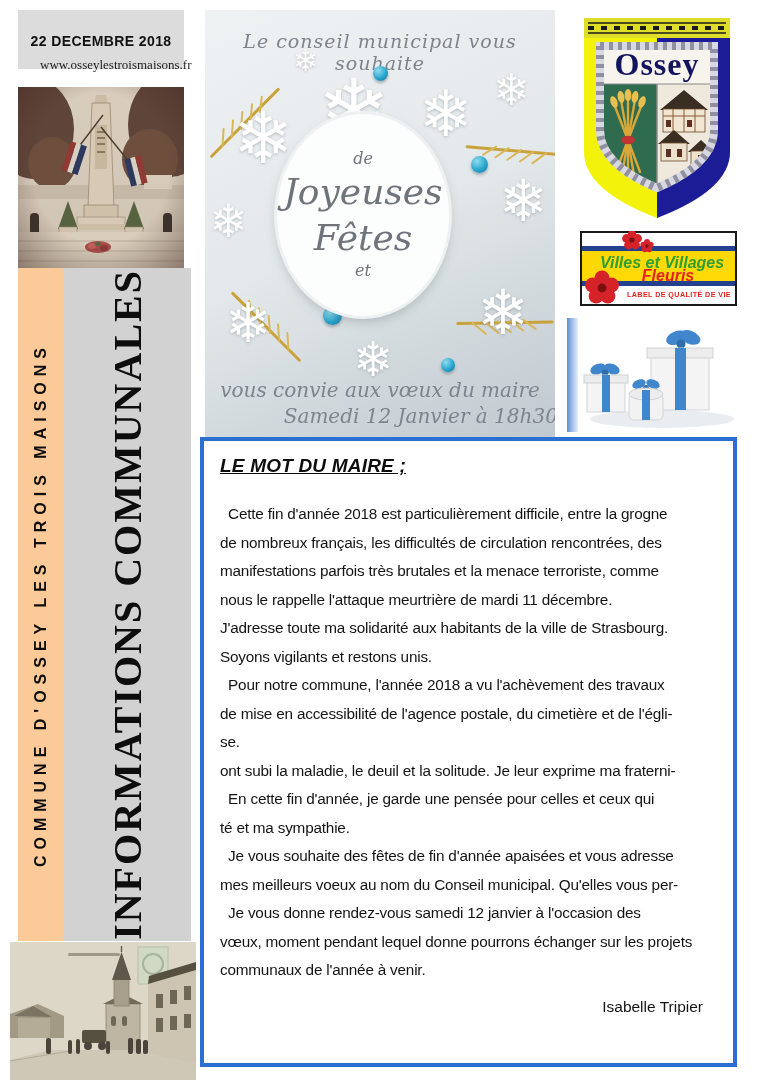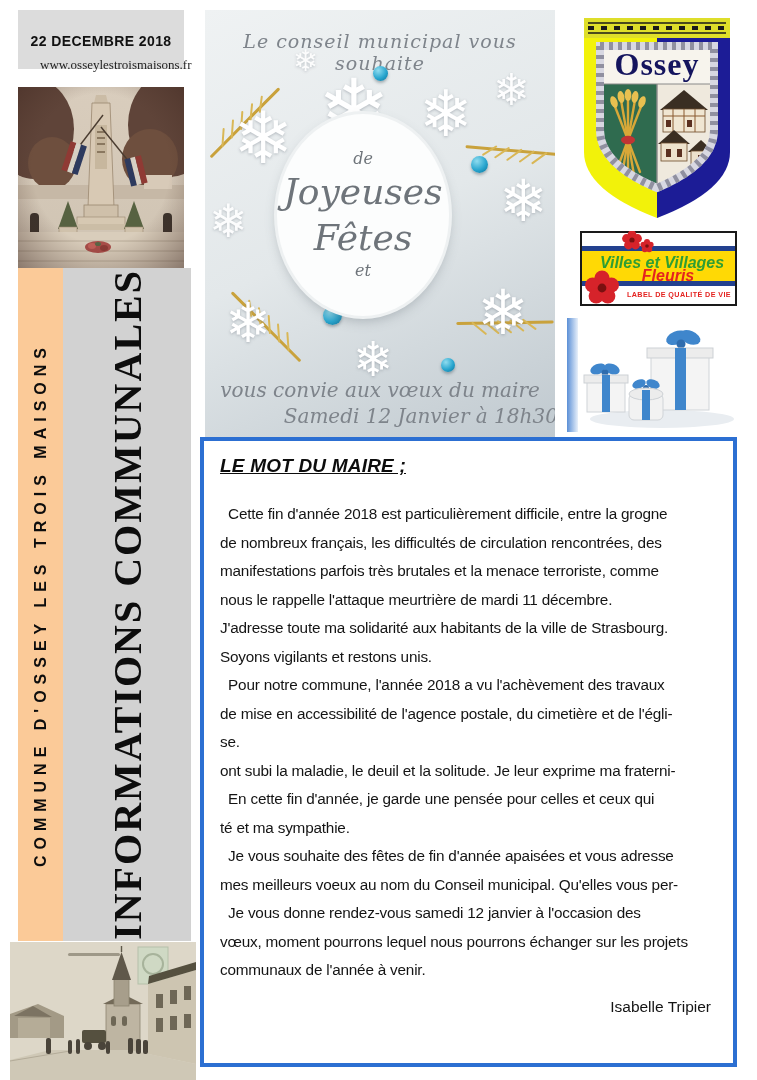--- a/index.html
+++ b/index.html
@@ -39,21 +39,21 @@
   .circle-big{font-size:36px;line-height:46px;}
   .snowflake{position:absolute;color:#ffffff;text-shadow:0 1px 3px rgba(110,120,130,.45);
       line-height:1;user-select:none;}
   .ball{position:absolute;border-radius:50%;
       background:radial-gradient(circle at 35% 30%,#8fdcef 0%,#29a6cf 55%,#0b6f95 100%);
       box-shadow:0 2px 3px rgba(60,80,90,.4);}
   .leaf{position:absolute;}
 
   
   #maire-box{left:200px;top:437px;width:537px;height:630px;box-sizing:border-box;
-      border:4px solid #2c6fd2;background:#fff;padding:14px 18px 0 16px;}
+      border:4px solid #2c6fd2;background:#fff;padding:14px 26px 0 16px;}
   #maire-heading{font-size:19px;font-weight:bold;font-style:italic;
       text-decoration:underline;color:#0d0d0d;letter-spacing:.2px;}
   #maire-lines{margin-top:23px;}
   .mline{font-size:15.3px;line-height:28.5px;color:#141414;white-space:pre;letter-spacing:-.2px;}
   #maire-signature{margin-top:13px;text-align:right;font-size:15.5px;color:#141414;padding-right:4px;}
 </style>
 </head>
 <body>
 
 <div id="page">
@@ -402,19 +402,19 @@
         <div class="mline">Soyons vigilants et restons unis.</div>
         <div class="mline">  Pour notre commune, l'année 2018 a vu l'achèvement des travaux</div>
         <div class="mline">de mise en accessibilité de l'agence postale, du cimetière et de l'égli-</div>
         <div class="mline">se.</div>
         <div class="mline">ont subi la maladie, le deuil et la solitude. Je leur exprime ma fraterni-</div>
         <div class="mline">  En cette fin d'année, je garde une pensée pour celles et ceux qui</div>
         <div class="mline">té et ma sympathie.</div>
         <div class="mline">  Je vous souhaite des fêtes de fin d'année apaisées et vous adresse</div>
         <div class="mline">mes meilleurs voeux au nom du Conseil municipal. Qu'elles vous per-</div>
         <div class="mline">  Je vous donne rendez-vous samedi 12 janvier à l'occasion des</div>
-        <div class="mline">vœux, moment pourrons lequel nous pourrons échanger sur les projets</div>
+        <div class="mline">vœux, moment pendant lequel donne pourrons échanger sur les projets</div>
         <div class="mline">communaux de l'année à venir.</div>
       </div>
     <div id="maire-signature">Isabelle Tripier</div>
   </div>
 
 </div>
 
 </body></html>

